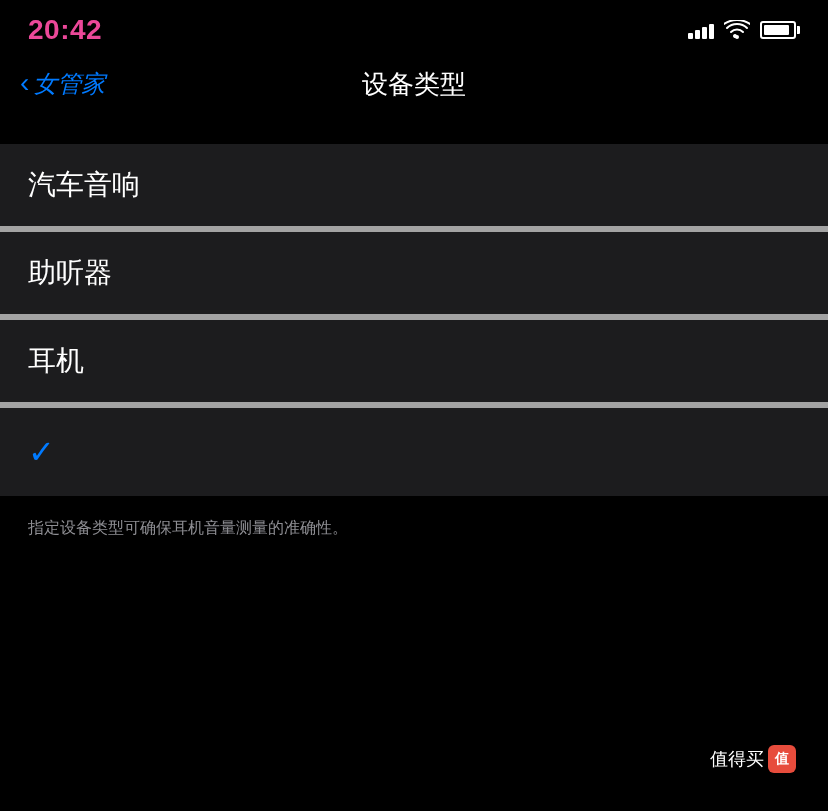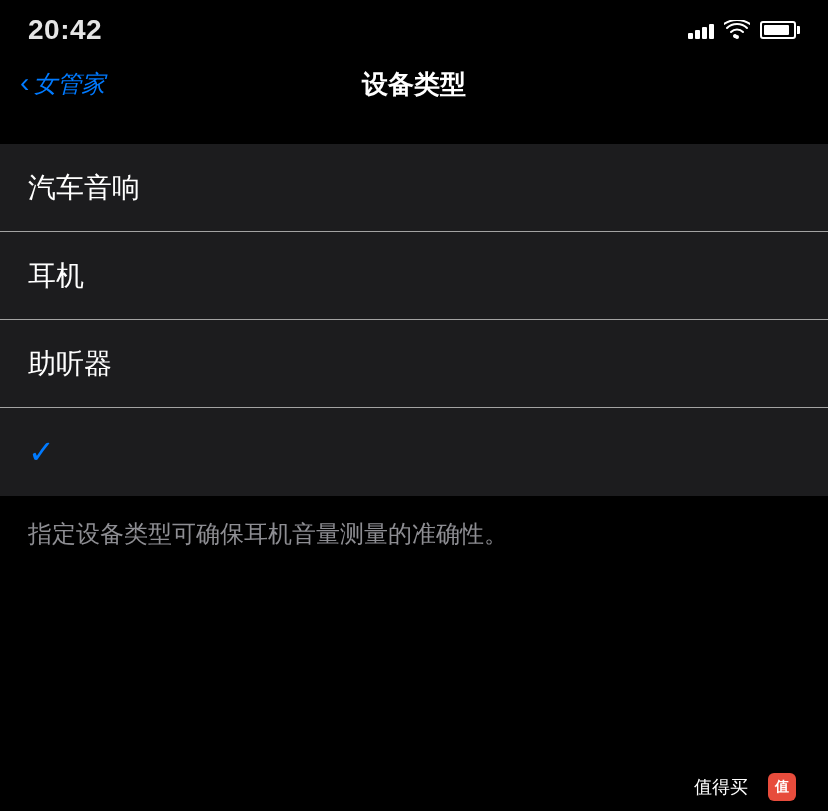--- a/index.html
+++ b/index.html
@@ -22,21 +22,21 @@
       display: flex;
       justify-content: space-between;
       align-items: center;
       padding: 14px 28px 8px 28px;
       height: 54px;
     }
 
     .status-time {
       font-size: 28px;
       font-weight: 600;
-      color: #e5e5e5;
+      color: #ec4899;
       letter-spacing: 0.5px;
     }
 
     .status-icons {
       display: flex;
       align-items: center;
       gap: 10px;
     }
 
     .signal-bars {
@@ -120,21 +120,21 @@
       margin-top: -2px;
     }
 
     .nav-back-text {
       font-size: 24px;
       font-style: italic;
     }
 
     .nav-title {
       font-size: 26px;
-      font-weight: 700;
+      font-weight: 400;
       color: #fff;
     }
 
     
     .dark-separator {
       height: 30px;
       background-color: #000;
     }
 
     
@@ -144,21 +144,21 @@
     }
 
     
     .list-item {
       display: flex;
       align-items: center;
       justify-content: space-between;
       padding: 0 28px;
       height: 88px;
       background-color: #1c1c1e;
-      border-bottom: 1px solid #a3a3a3;
+      border-bottom: 6px solid #a3a3a3;
       cursor: pointer;
     }
 
     .list-item:last-child {
       border-bottom: none;
     }
 
     .list-item-text {
       font-size: 28px;
       color: #fff;
@@ -172,36 +172,36 @@
     }
 
     
     .footer {
       background-color: #000;
       padding: 20px 28px;
       flex: 1;
     }
 
     .footer-text {
-      font-size: 24px;
+      font-size: 16px;
       color: #8e8e93;
       line-height: 1.5;
     }
 
     
     .watermark {
       position: fixed;
-      bottom: 4px;
+      bottom: 32px;
       right: 20px;
       background: rgba(0,0,0,0.7);
       border-radius: 8px;
       padding: 6px 12px;
       display: flex;
       align-items: center;
-      gap: 20px;
+      gap: 4px;
     }
 
     .watermark-text {
       font-size: 18px;
       color: #fff;
     }
 
     .watermark-logo {
       width: 28px;
       height: 28px;
@@ -258,25 +258,25 @@
 
 <div class="dark-separator"></div>
 
 <div class="list-container">
 
   <div class="list-item">
     <span class="list-item-text">汽车音响</span>
   </div>
 
   <div class="list-item">
+    <span class="list-item-text">助听器</span>
+  </div>
+
+  <div class="list-item">
     <span class="list-item-text">耳机</span>
-  </div>
-
-  <div class="list-item">
-    <span class="list-item-text">助听器</span>
   </div>
 
   <div class="list-item">
     <span class="checkmark">✓</span>
   </div>
 
 
 </div>
 
 <div class="footer">

